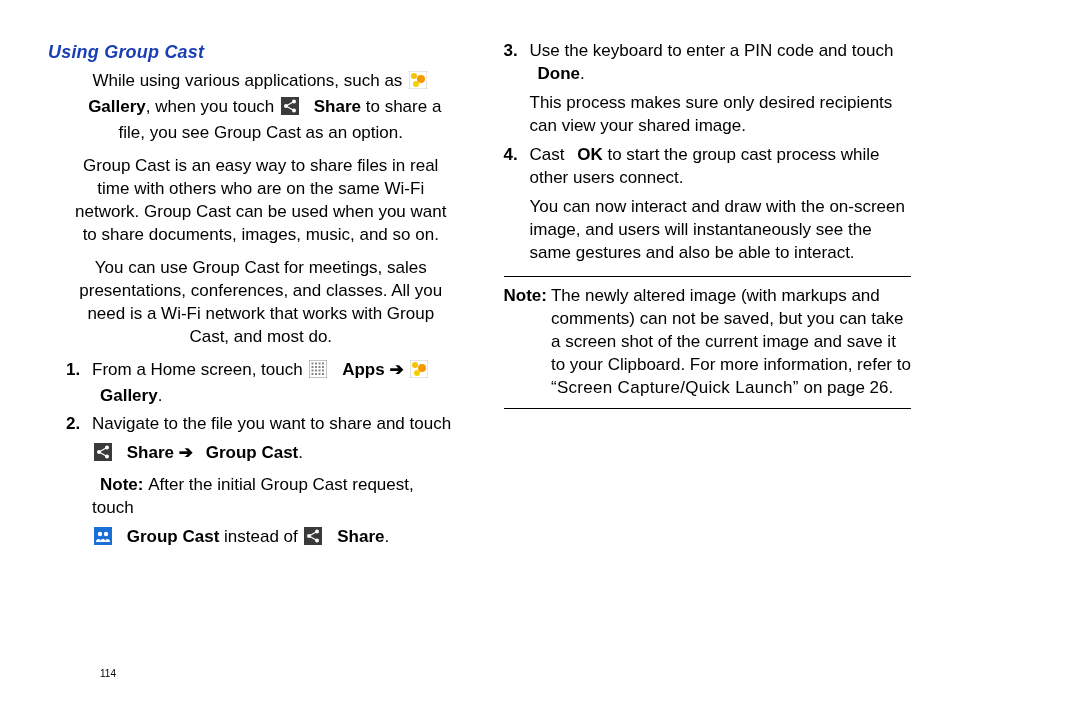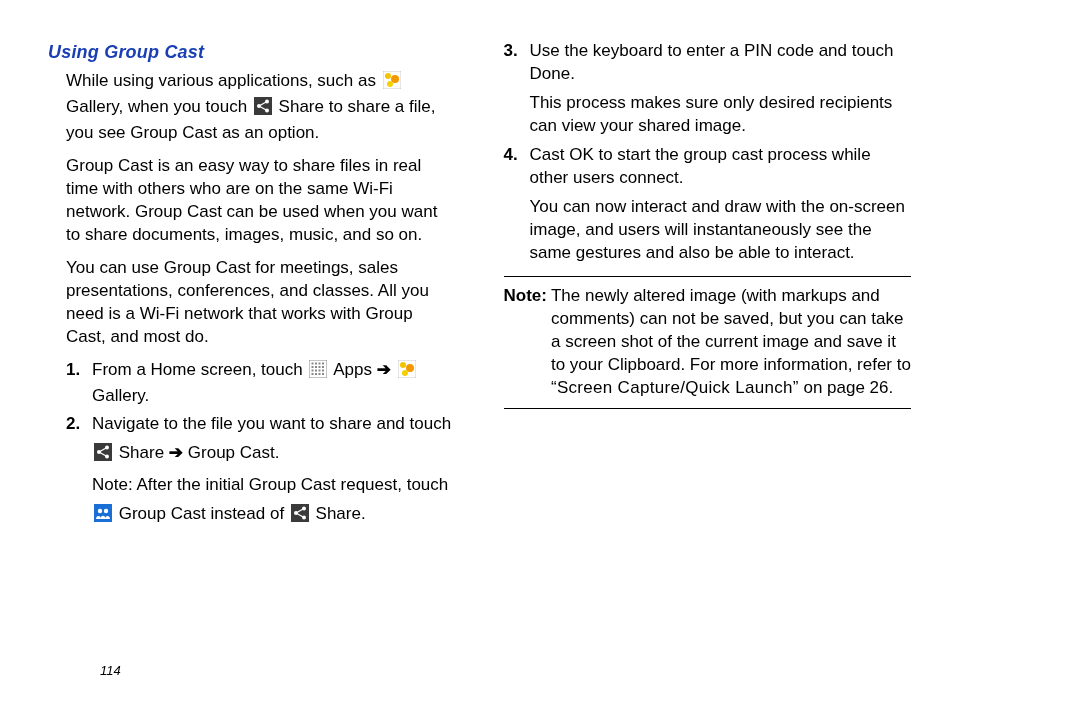--- a/index.html
+++ b/index.html
@@ -30,48 +30,47 @@
   .columns > * { break-inside: avoid-column; }
   h3.section {
     margin: 0 0 6px 0;
     color: #1a3fb5;
     font-style: italic;
     font-weight: bold;
     font-size: 18px;
     letter-spacing: 0.2px;
   }
   p { margin: 0 0 10px 0; }
-  .indent { margin-left: 18px; }
+  .indent { margin-left: 18px; text-align: center; }
   .num-row { display: flex; margin: 0 0 6px 18px; }
   .num-row .num { font-weight: bold; min-width: 26px; flex-shrink: 0; }
   .num-body { flex: 1; }
   .sub { margin: 6px 0 0 0; }
-  .bold { font-weight: normal; }
+  .bold { font-weight: bold; margin-left: 8px; }
   .arrow { font-weight: bold; }
   .icon {
     display: inline-block;
     vertical-align: -3px;
     margin: 0 2px;
   }
   .note-box {
     break-inside: avoid-column;
     border-top: 1.5px solid #000;
     border-bottom: 1.5px solid #000;
     padding: 8px 0 8px 0;
     margin-top: 12px;
   }
   .note-box .note-flex { display: flex; }
   .note-box .note-label { font-weight: bold; flex-shrink: 0; margin-right: 4px; }
   .note-box .note-text { flex: 1; }
   .page-num {
     position: absolute;
     left: 100px;
     bottom: 40px;
-    font-size: 13px;
-    font-style: italic;
+    font-size: 10px;
   }
   .quoted { letter-spacing: 0.3px; }
 </style>
 </head>
 <body>
 
 <div class="page">
   <div class="columns">
 
     <h3 class="section">Using Group Cast</h3>

